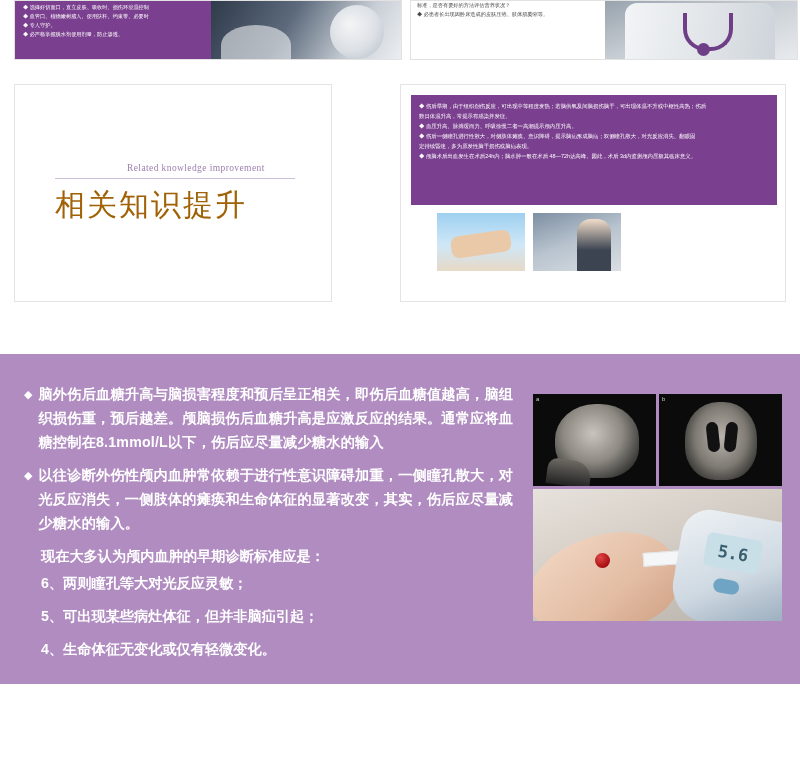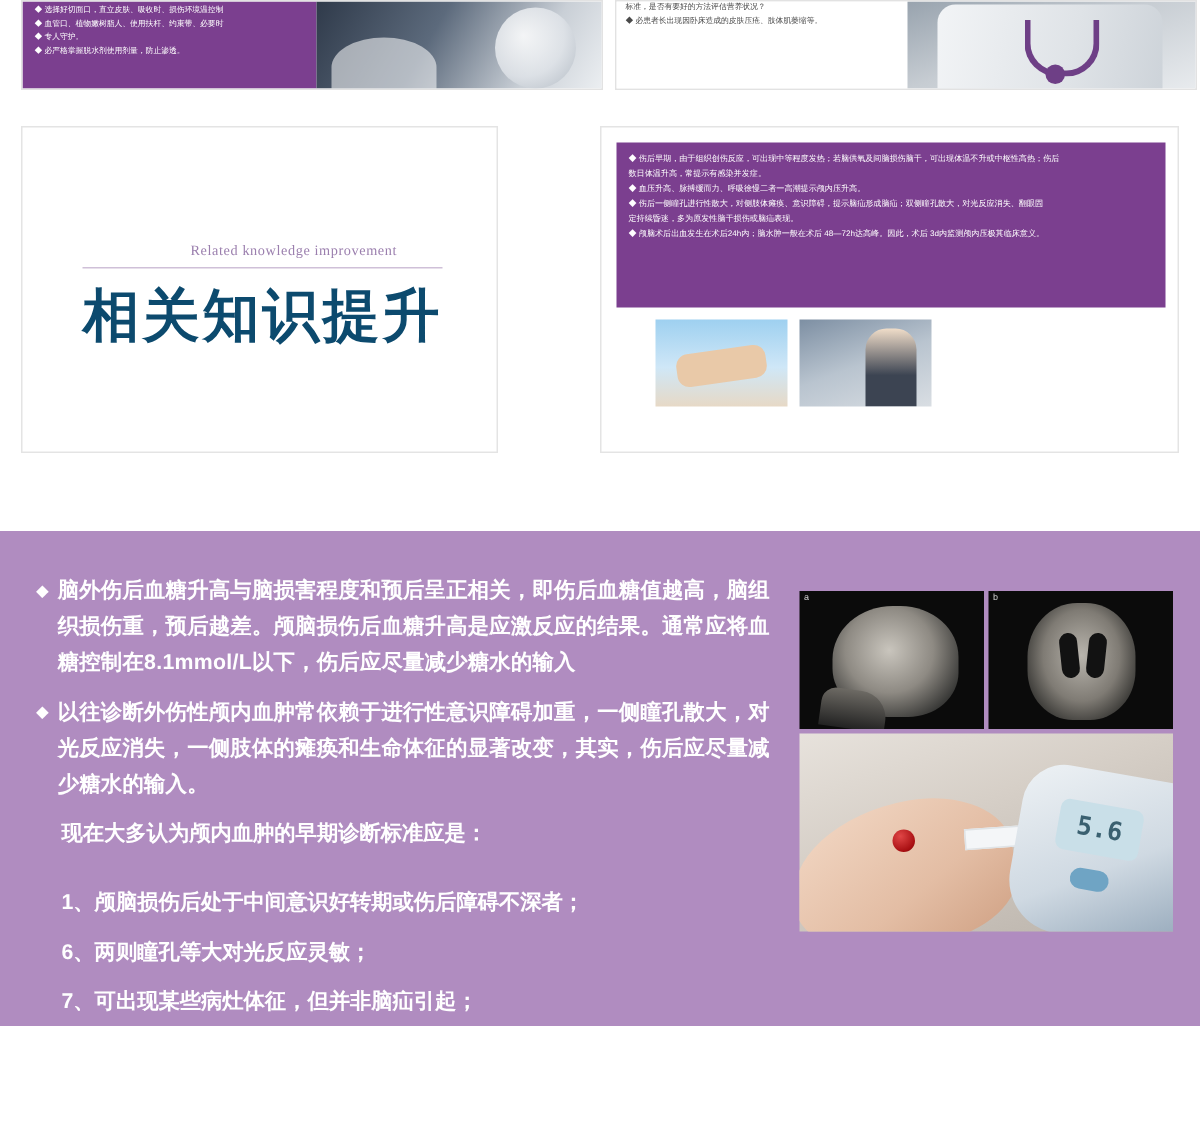--- a/index.html
+++ b/index.html
@@ -160,23 +160,23 @@
   }
   .sec-rule {
     position: absolute;
     left: 40px; top: 93px;
     width: 240px; height: 1px;
     background: #cfc0d8;
   }
   .sec-title {
     position: absolute;
     left: 40px; top: 100px;
-    font-size: 38px;
-    font-weight: bold;
-    color: #0c4a6e;
+    font-size: 30px;
+    font-weight: normal;
+    color: #a16207;
     letter-spacing: 2px;
   }
   .sec-num {
     position: absolute;
     left: 248px; top: 88px;
     font-size: 62px;
     color: #7b3f8f;
     font-family: "Liberation Serif", serif;
     line-height: 62px;
   }
@@ -276,21 +276,21 @@
     line-height: 24px;
     font-weight: bold;
     letter-spacing: .2px;
   }
   .p-plain {
     color: #ffffff;
     font-size: 14.2px;
     line-height: 24px;
     font-weight: bold;
     margin-left: 17px;
-    margin-bottom: 22px;
+    margin-bottom: 3px;
   }
   .p-num {
     color: #ffffff;
     font-size: 14.2px;
     line-height: 24px;
     font-weight: bold;
     margin-left: 17px;
     margin-bottom: 9px;
   }
 
@@ -488,23 +488,22 @@
           <span class="txt">脑外伤后血糖升高与脑损害程度和预后呈正相关，即伤后血糖值越高，脑组织损伤重，预后越差。颅脑损伤后血糖升高是应激反应的结果。通常应将血糖控制在8.1mmol/L以下，伤后应尽量减少糖水的输入</span>
         </div>
 
         <div class="p-item">
           <span class="dia">◆</span>
           <span class="txt">以往诊断外伤性颅内血肿常依赖于进行性意识障碍加重，一侧瞳孔散大，对光反应消失，一侧肢体的瘫痪和生命体征的显著改变，其实，伤后应尽量减少糖水的输入。</span>
         </div>
 
         <div class="p-plain">现在大多认为颅内血肿的早期诊断标准应是：</div>
 
-        <div class="p-num">1、颅脑损伤后处于中间意识好转期或伤后障碍不深者；</div>
         <div class="p-num">6、两则瞳孔等大对光反应灵敏；</div>
-        <div class="p-num">7、可出现某些病灶体征，但并非脑疝引起；</div>
+        <div class="p-num">5、可出现某些病灶体征，但并非脑疝引起；</div>
         <div class="p-num">4、生命体征无变化或仅有轻微变化。</div>
       </div>
 
       <div class="img-col">
         <div class="mri-row">
           <div class="mri mri-a">
             <div class="skull"></div>
             <div class="neck"></div>
             <div class="label">a</div>
           </div>

